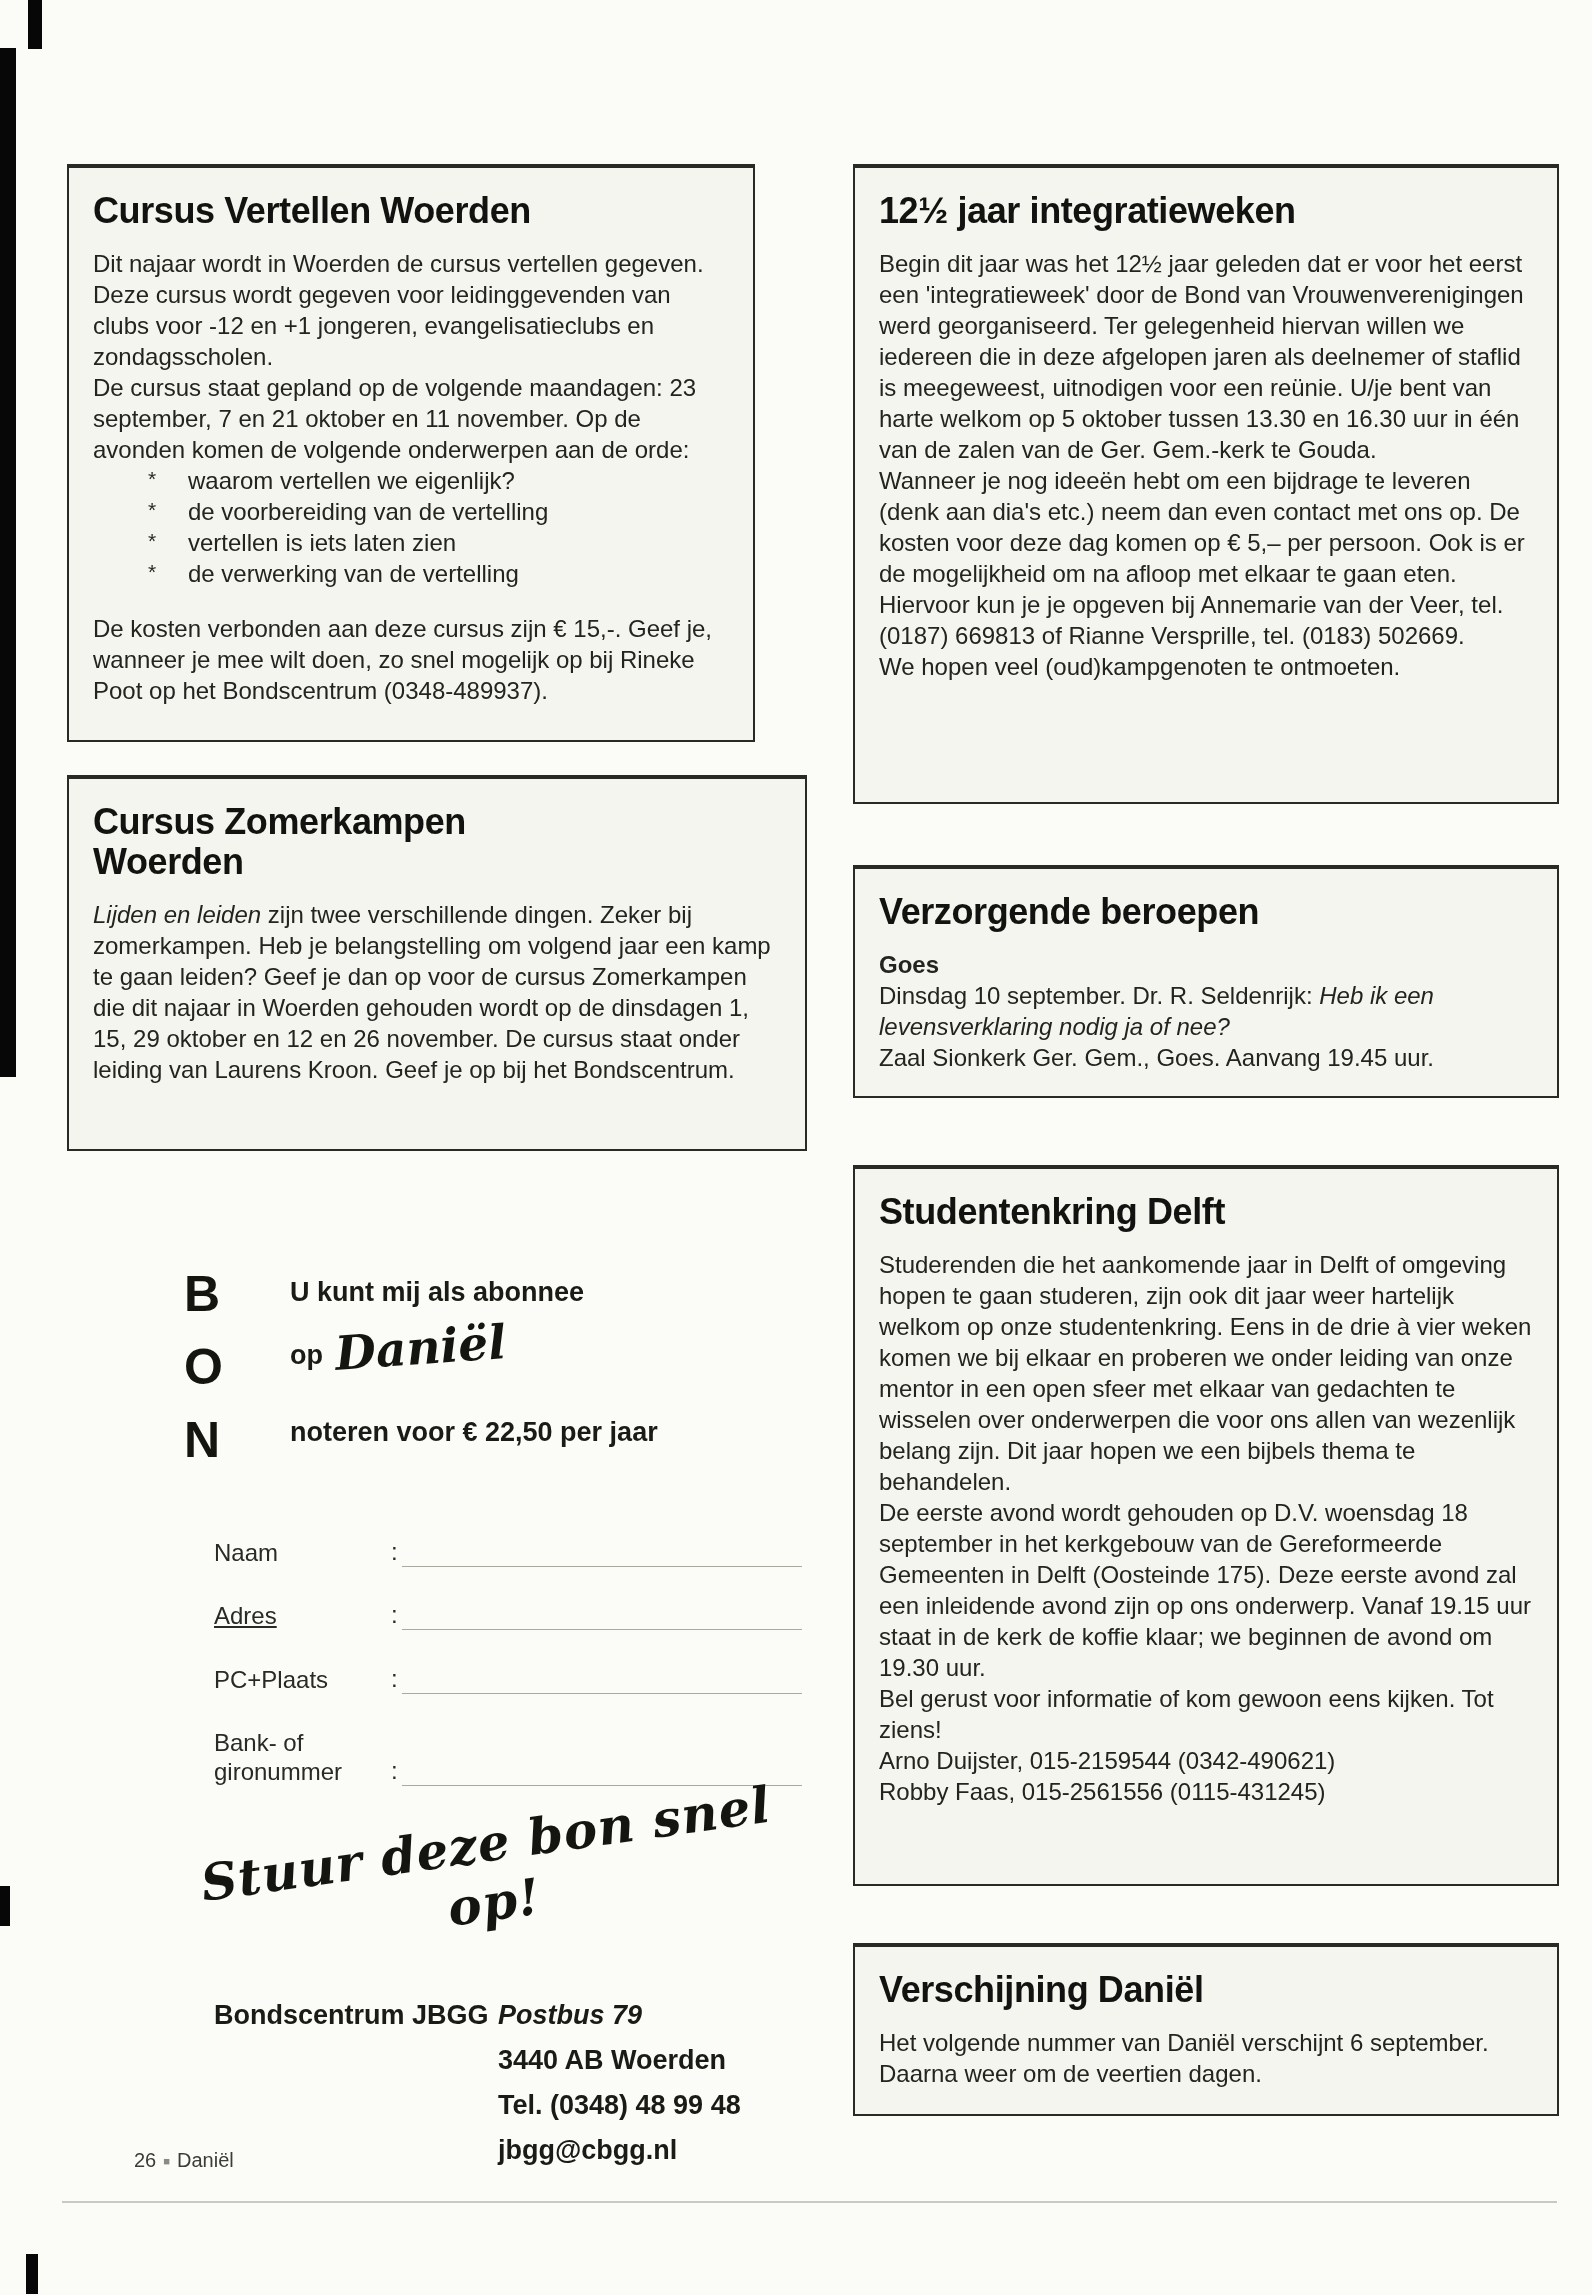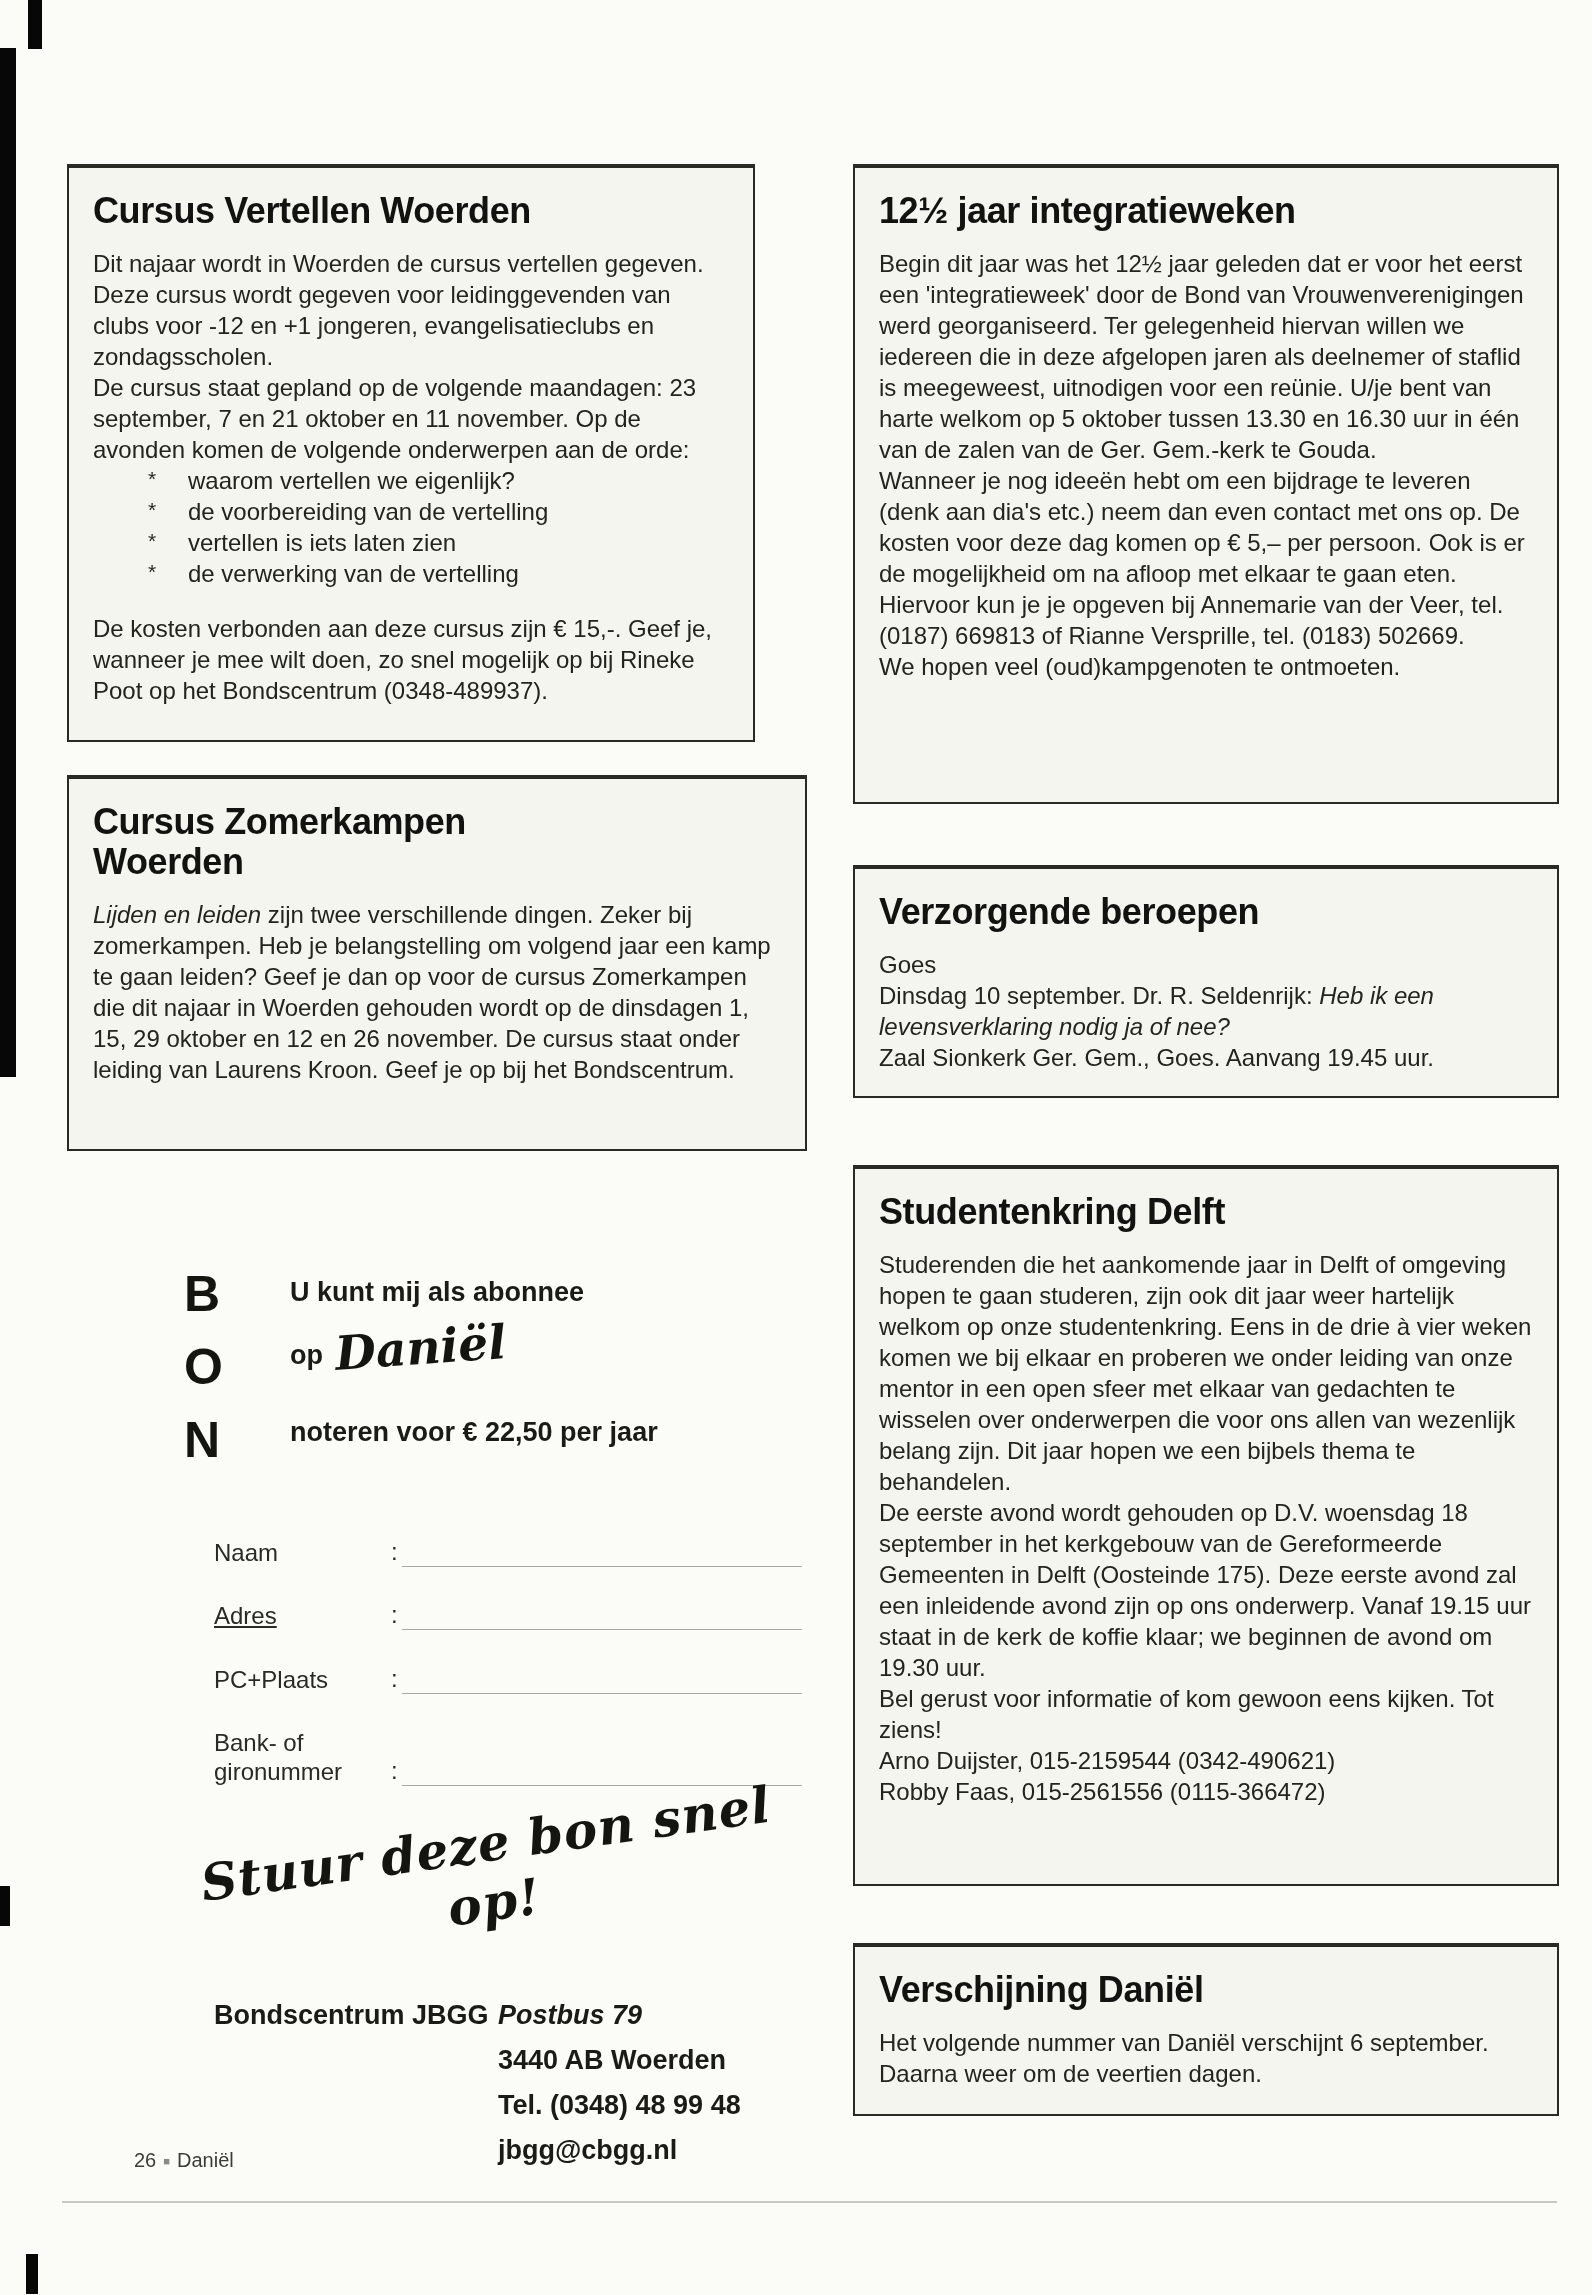--- a/index.html
+++ b/index.html
@@ -22,21 +22,21 @@
     padding:19px 24px 21px 24px;
   }
   .box h2 {
     font-size:36px; font-weight:700; letter-spacing:-0.4px; color:#121210;
     margin:3.5px 0 17.3px 0; line-height:1.12;
   }
   .box p, .btxt, .sub {
     font-size:24px; line-height:31px; color:#23231f;
   }
   .gap-top { margin-top:24px; }
-  .sub { font-weight:400; }
+  .sub { font-weight:700; }
   .italic { font-style:italic; }
   .pre { white-space:pre-line; }
 
   .bullets { padding-left:55px; }
   .bullet { display:flex; }
   .bm { width:40px; font-size:21px; padding-top:1.7px; color:#2a2a24; flex:0 0 40px; }
 
   
   .bon { position:absolute; left:67px; top:1234px; width:740px; height:949px; }
   .bon .abs { position:absolute; }
@@ -145,21 +145,21 @@
     <p>Zaal Sionkerk Ger. Gem., Goes. Aanvang 19.45 uur.</p>
   </section>
 
   <section class="box" style="left:853px; top:1165px; width:706px; min-height:721px;">
     <h2>Studentenkring Delft</h2>
     <p>Studerenden die het aankomende jaar in Delft of omgeving hopen te gaan studeren, zijn ook dit jaar weer hartelijk welkom op onze studentenkring. Eens in de drie à vier weken komen we bij elkaar en proberen we onder leiding van onze mentor in een open sfeer met elkaar van gedachten te</p>
     <p>wisselen over onderwerpen die voor ons allen van wezenlijk belang zijn. Dit jaar hopen we een bijbels thema te behandelen.</p>
     <p>De eerste avond wordt gehouden op D.V. woensdag 18 september in het kerkgebouw van de Gereformeerde Gemeenten in Delft (Oosteinde 175). Deze eerste avond zal een inleidende avond zijn op ons onderwerp. Vanaf 19.15 uur staat in de kerk de koffie klaar; we beginnen de avond om  19.30 uur.</p>
     <p>Bel gerust voor informatie of kom gewoon eens kijken. Tot ziens!</p>
     <p>Arno Duijster, 015-2159544 (0342-490621)</p>
-    <p>Robby Faas, 015-2561556 (0115-366472)</p>
+    <p>Robby Faas, 015-2561556 (0115-431245)</p>
   </section>
 
   <section class="box" style="left:853px; top:1943px; width:706px; min-height:173px;">
     <h2>Verschijning Daniël</h2>
     <p>Het volgende nummer van Daniël verschijnt 6 september. Daarna weer om de veertien dagen.</p>
   </section>
 
   <div class="footer">
     <span>26</span><span class="sep">■</span><span>Daniël</span>
   </div>

